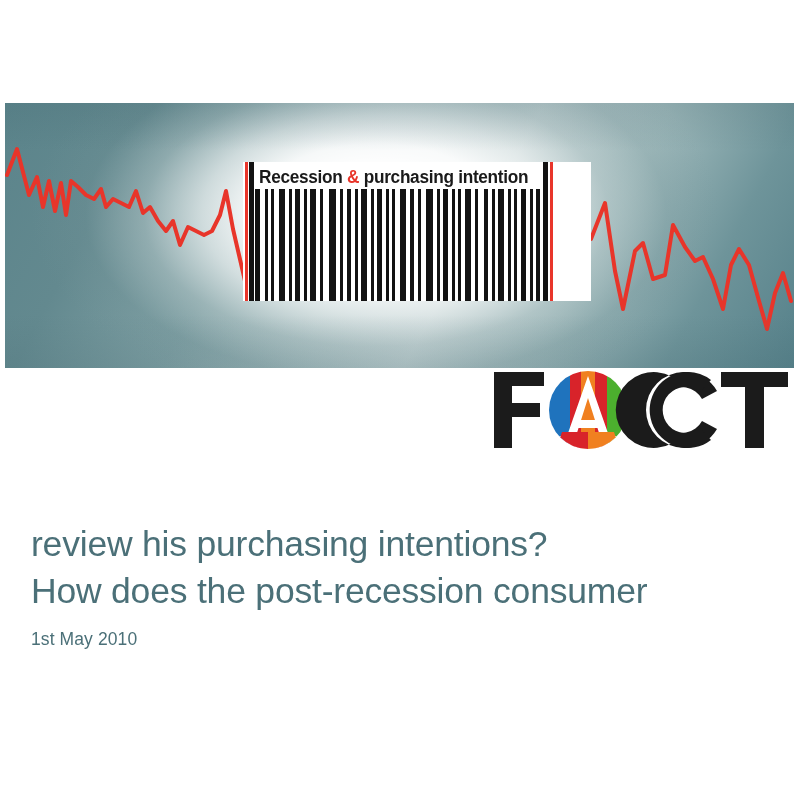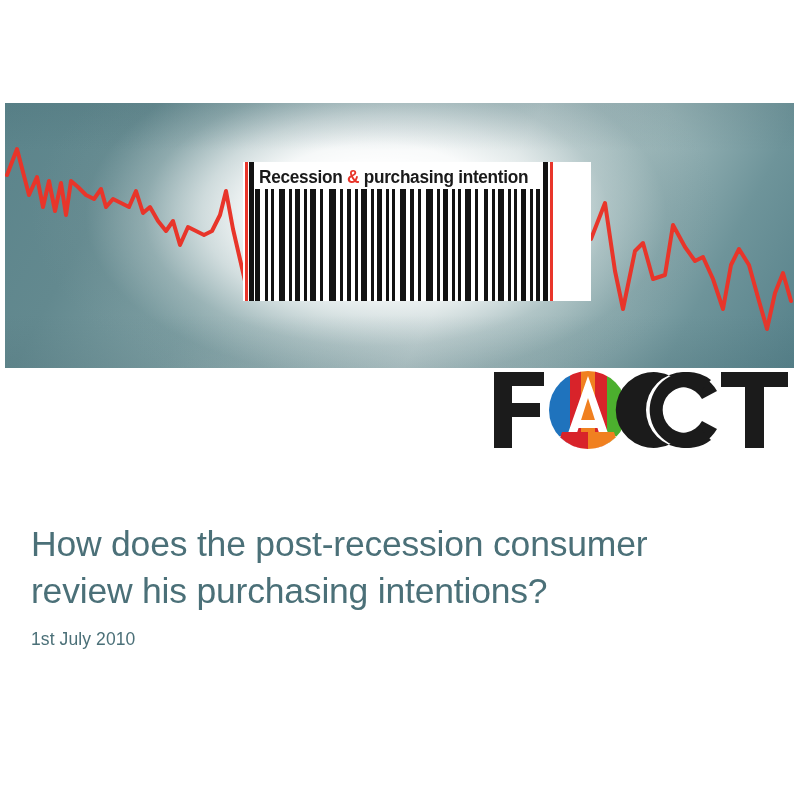--- a/index.html
+++ b/index.html
@@ -276,19 +276,19 @@
                M196,2 a38,38 0 1 0 0,76 a38,38 0 0 0 33,-19 L214,51
                a23,23 0 1 1 0,-22 L229,21 A38,38 0 0 0 196,2 Z"></path>
       <path fill="#1b1b1b" d="M199,2 a38,38 0 1 0 24,68 l-11,-12 a23,23 0 1 1 0,-36 l11,-12 A38,38 0 0 0 199,2 Z"></path>
 
       <path fill="#1b1b1b" d="M233,2 H300 V17 H276 V78 H257 V17 H233 Z"></path>
     </svg>
 
   </div>
 
   <div class="headline">
+    <span class="ln">review his purchasing intentions?</span>
     <span class="ln">How does the post-recession consumer</span>
-    <span class="ln">review his purchasing intentions?</span>
-  </div>
-
-  <div class="subdate">1st July 2010</div>
+  </div>
+
+  <div class="subdate">1st May 2010</div>
 
 </div>
 
 </body></html>

